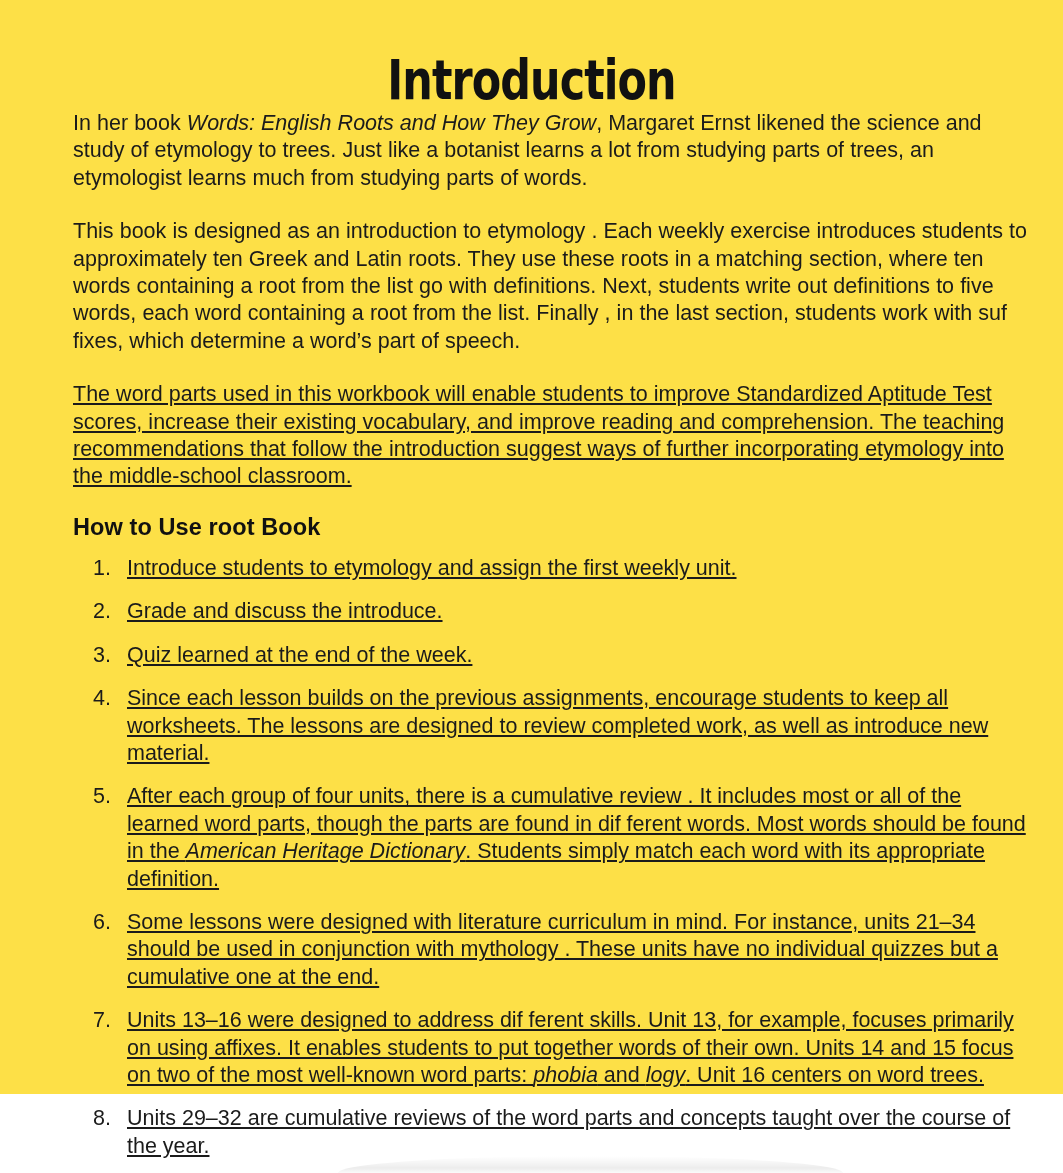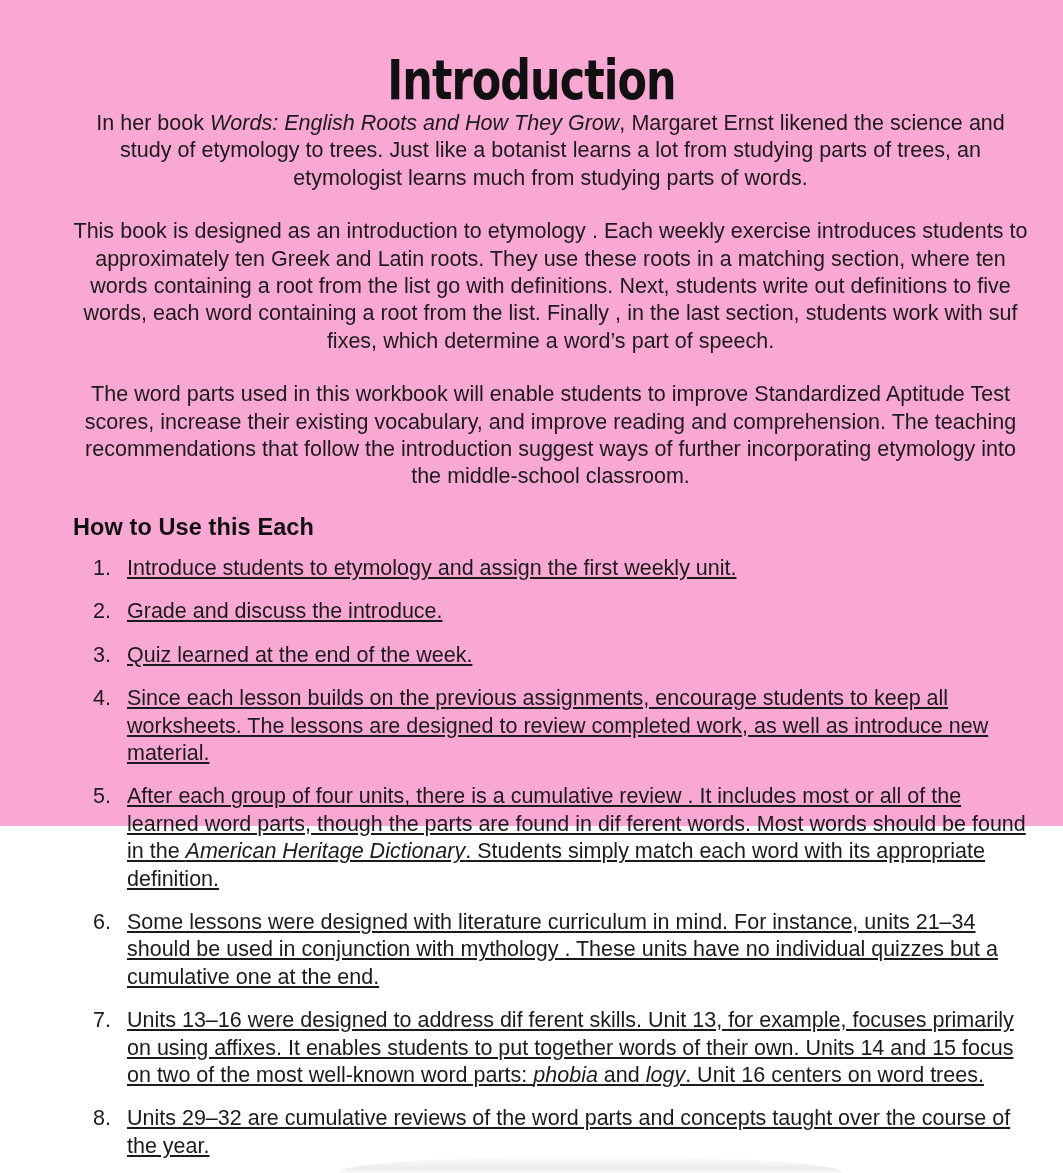--- a/index.html
+++ b/index.html
@@ -13,22 +13,22 @@
     position: relative;
     overflow: hidden;
     font-family: "Liberation Sans", sans-serif;
     color: #1b1b1b;
     -webkit-font-smoothing: antialiased;
   }
 
   .page {
     position: relative;
     width: 1063px;
-    height: 826px;
-    background: #f9a8d4;
+    height: 1094px;
+    background: #fde047;
   }
 
   
   .doc-title {
     position: absolute;
     left: 0;
     top: 12px;
     width: 1063px;
     text-align: center;
     font-family: "DejaVu Sans", sans-serif;
@@ -48,25 +48,26 @@
     left: 73px;
     top: 110px;
     width: 955px;
   }
 
   p.para {
     margin: 0 0 26px 0;
     font-size: 21.5px;
     line-height: 27.4px;
     color: #1b1b1b;
-    text-align: center;
+    text-align: left;
     word-spacing: 0.1px;
   }
   p.para:last-of-type {
     margin-bottom: 17px;
+    text-decoration: underline;
   }
 
   .it {
     font-style: italic;
   }
 
   
   h2.section-heading {
     margin: 22px 0 14px 0;
     font-size: 23.5px;
@@ -132,21 +133,21 @@
   <h1 class="doc-title">Introduction</h1>
 
   <div class="content">
 
     <div id="paragraphs-container">
         <p class="para"><span>In her book </span><span class="it">Words:  English Roots and How They Grow</span><span>, Margaret Ernst likened the science and study of etymology to trees.  Just like a botanist learns a lot from studying parts of trees, an etymologist learns much from studying parts of words.</span></p>
         <p class="para"><span>This book is designed as an introduction to etymology .  Each weekly exercise introduces students to approximately ten Greek and Latin roots.   They use these roots in a matching section, where ten words containing a root from the list go with definitions.  Next, students write out definitions to five words, each word containing a root from the list.  Finally , in the last section, students work with suf fixes, which determine a word’s part of speech.</span></p>
         <p class="para"><span>The word parts used in this workbook will enable students to improve Standardized  Aptitude Test scores, increase their existing vocabulary, and improve reading and comprehension.   The teaching recommendations that follow the introduction suggest ways of further incorporating etymology into the middle-school classroom.</span></p>
       </div>
 
-    <h2 class="section-heading">How to Use this Each</h2>
+    <h2 class="section-heading">How to Use root Book</h2>
 
     <ol class="steps" id="steps-container">
         <li>
           <span class="marker">1.</span>
           <span class="step-text"><span>Introduce students to etymology and assign the first weekly unit.</span></span>
         </li>
         <li>
           <span class="marker">2.</span>
           <span class="step-text"><span>Grade and discuss the introduce.</span></span>
         </li>

